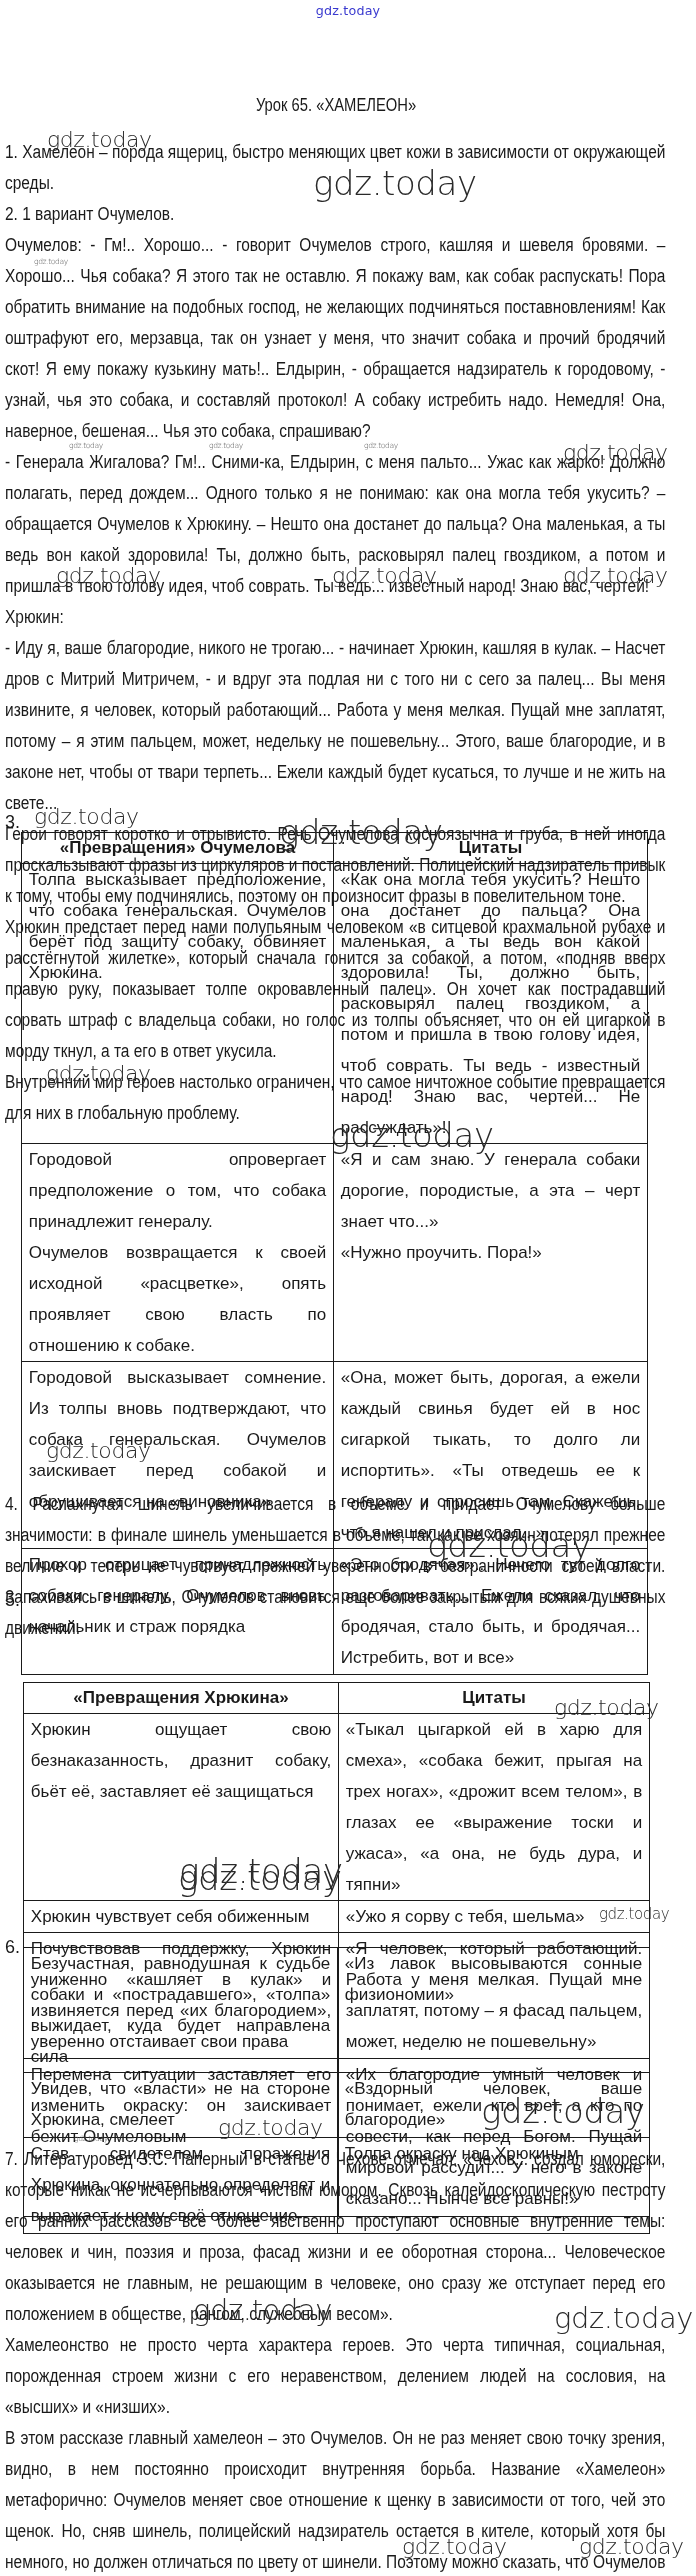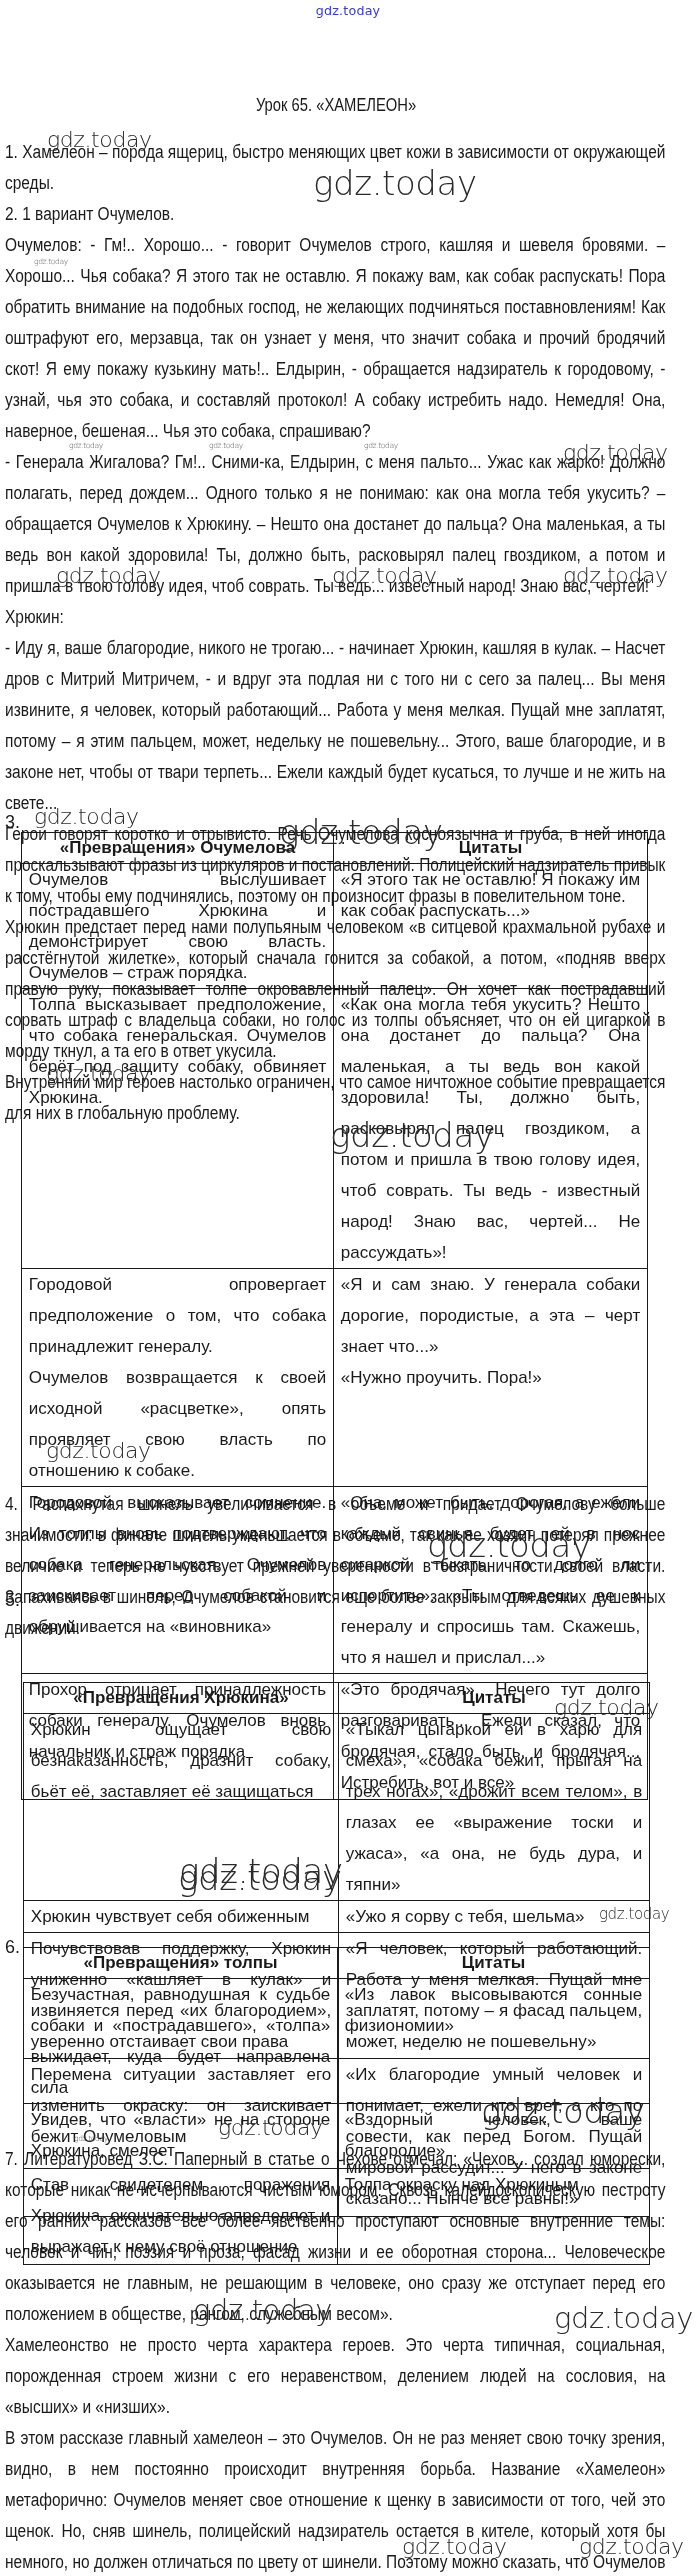--- a/index.html
+++ b/index.html
@@ -74,24 +74,20 @@
     <colgroup>
         <col style="width:312px">
         <col style="width:314px">
       </colgroup>
     <tbody>
         <tr>
       <th>«Превращения» Очумелова</th>
       <th>Цитаты</th>
     </tr>
     <tr>
-      <td style="height:95px">Очумелов выслушивает пострадавшего Хрюкина и демонстрирует свою власть. Очумелов – страж порядка.</td>
-      <td>«Я этого так не оставлю! Я покажу им как собак распускать...»</td>
-    </tr>
-    <tr>
       <td style="height:222px">Толпа высказывает предположение, что собака генеральская. Очумелов берёт под защиту собаку, обвиняет Хрюкина.</td>
       <td>«Как она могла тебя укусить? Нешто она достанет до пальца? Она маленькая, а ты ведь вон какой здоровила! Ты, должно быть, расковырял палец гвоздиком, а потом и пришла в твою голову идея, чтоб соврать. Ты ведь - известный народ! Знаю вас, чертей... Не рассуждать»!</td>
     </tr>
     <tr>
       <td style="white-space:pre-line; height:186px">Городовой опровергает предположение о том, что собака принадлежит генералу.
 Очумелов возвращается к своей исходной «расцветке», опять проявляет свою власть по отношению к собаке.</td>
       <td style="white-space:pre-line">«Я и сам знаю. У генерала собаки дорогие, породистые, а эта – черт знает что...»
 «Нужно проучить. Пора!»</td>
     </tr>
     <tr>
@@ -139,24 +135,20 @@
   </tbody>
     </table>
 
   <div class="num-label" style="top:1937px;">6.</div>
   <table class="tbl" style="top:1947px; left:18px; width:626px;">
     <colgroup>
         <col style="width:314px">
         <col style="width:312px">
       </colgroup>
     <tbody>
-        <tr>
-      <th>«Превращения» толпы</th>
-      <th>Цитаты</th>
-    </tr>
     <tr>
       <td style="height:95px">Безучастная, равнодушная к судьбе собаки и «пострадавшего», «толпа» выжидает, куда будет направлена сила</td>
       <td>«Из лавок высовываются сонные физиономии»</td>
     </tr>
     <tr>
       <td style="height:64px">Увидев, что «власти» не на стороне Хрюкина, смелеет</td>
       <td>«Вздорный человек, ваше благородие»</td>
     </tr>
     <tr>
       <td style="height:95px">Став свидетелем поражения Хрюкина, окончательно определяет и выражает к нему своё отношение</td>

